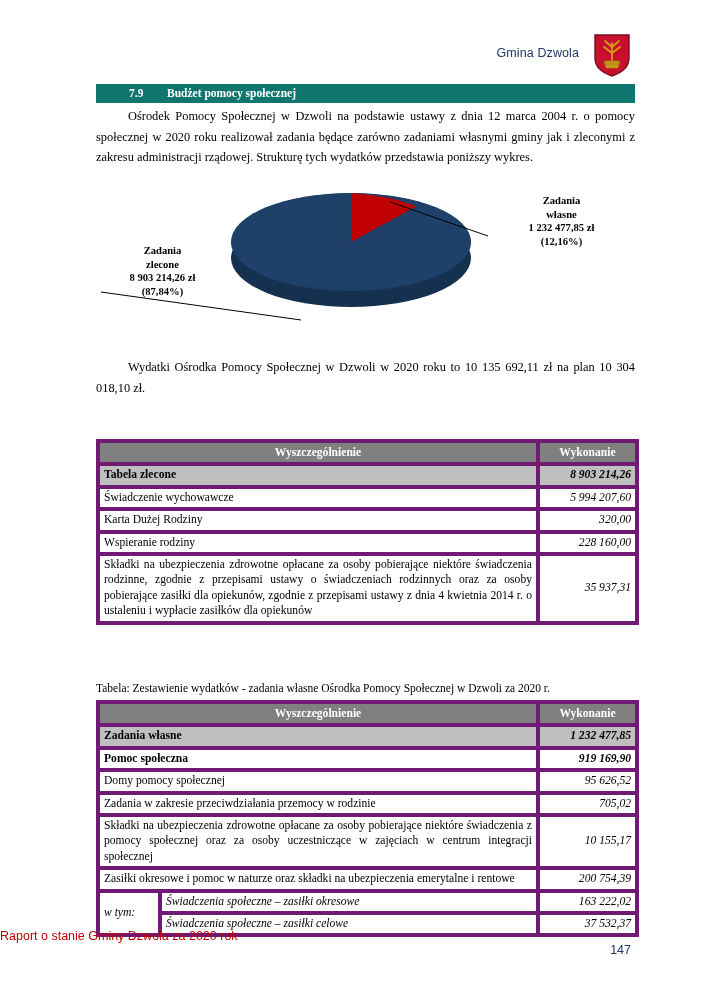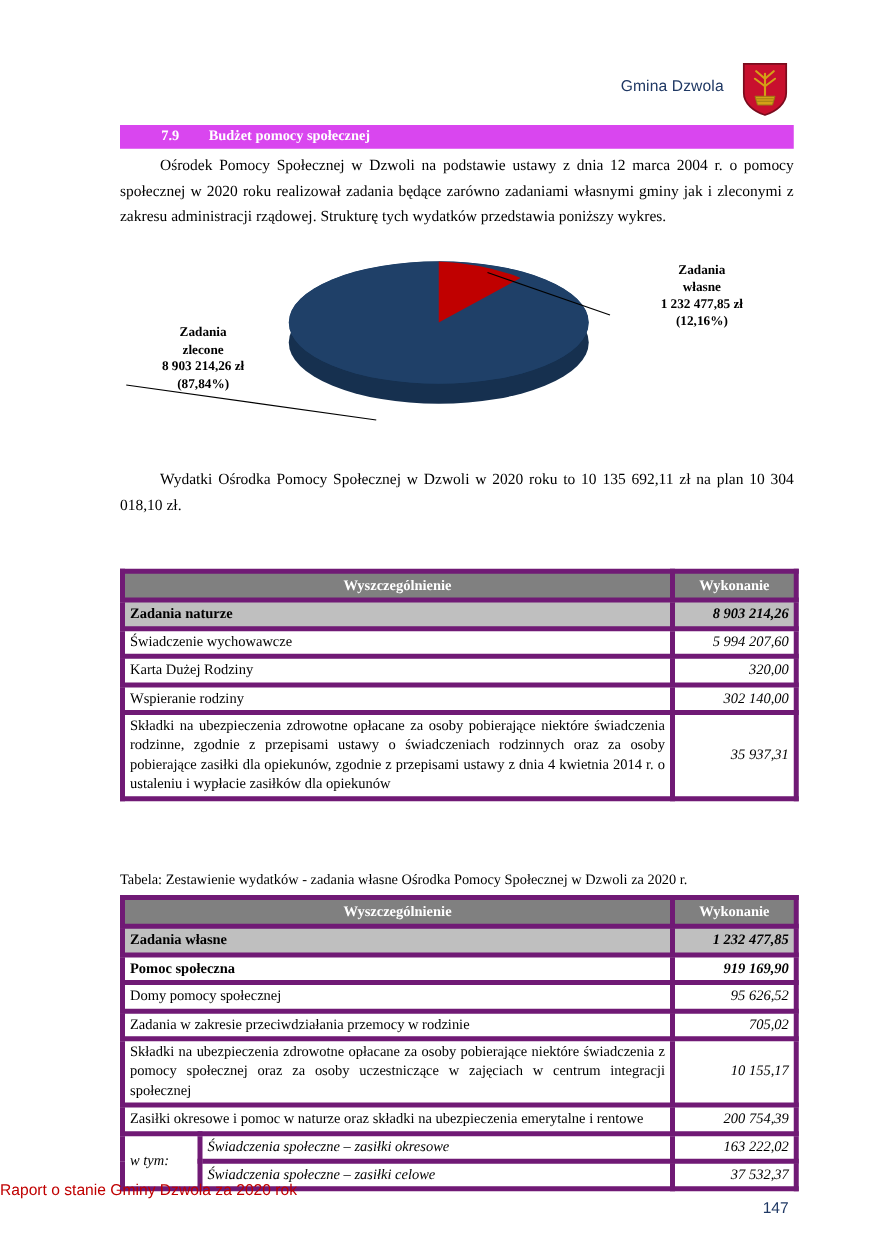--- a/index.html
+++ b/index.html
@@ -9,21 +9,21 @@
   }
   body {
     width: 707px; height: 1000px;
     position: relative;
     font-family: "Liberation Serif", serif;
     color: #000000;
     overflow: hidden;
   }
   .page {
     position: absolute;
-    left: 0; top: 16px;
+    left: 0; top: 0;
     width: 707px; height: 772px;
   }
 
   
   .header {
     position: absolute;
     left: 0; top: 34px;
     width: 707px;
     height: 44px;
   }
@@ -40,21 +40,21 @@
     position: absolute;
     right: 77px; top: 0px;
     width: 36px; height: 43px;
   }
 
   
   .section-bar {
     position: absolute;
     left: 96px; top: 84px;
     width: 539px; height: 19px;
-    background: #d946ef;
+    background: #0f766e;
     color: #ffffff;
     font-weight: bold;
     font-size: 11.5px;
     line-height: 19px;
   }
   .section-num {
     position: absolute;
     left: 33px; top: 0;
   }
   .section-name {
@@ -264,34 +264,34 @@
         <col class="c2">
       </colgroup>
     <thead>
       <tr>
         <th>Wyszczególnienie</th>
         <th>Wykonanie</th>
       </tr>
     </thead>
     <tbody id="table1-body">
         <tr class="head-grey">
-          <td class="desc">Zadania naturze</td>
+          <td class="desc">Tabela zlecone</td>
           <td class="num">8 903 214,26</td>
         </tr>
         <tr>
           <td class="desc">Świadczenie wychowawcze</td>
           <td class="num">5 994 207,60</td>
         </tr>
         <tr>
           <td class="desc">Karta Dużej Rodziny</td>
           <td class="num">320,00</td>
         </tr>
         <tr>
           <td class="desc">Wspieranie rodziny</td>
-          <td class="num">302 140,00</td>
+          <td class="num">228 160,00</td>
         </tr>
         <tr>
           <td class="desc">Składki na ubezpieczenia zdrowotne opłacane za osoby pobierające niektóre świadczenia rodzinne, zgodnie z przepisami ustawy o świadczeniach rodzinnych oraz za osoby pobierające zasiłki dla opiekunów, zgodnie  z przepisami ustawy z dnia  4 kwietnia 2014 r. o ustaleniu i wypłacie zasiłków dla opiekunów</td>
           <td class="num">35 937,31</td>
         </tr>
       </tbody>
   </table>
 
   <div class="caption" id="caption-t2">Tabela: Zestawienie wydatków  - zadania własne Ośrodka Pomocy Społecznej w Dzwoli za 2020 r.</div>
 

